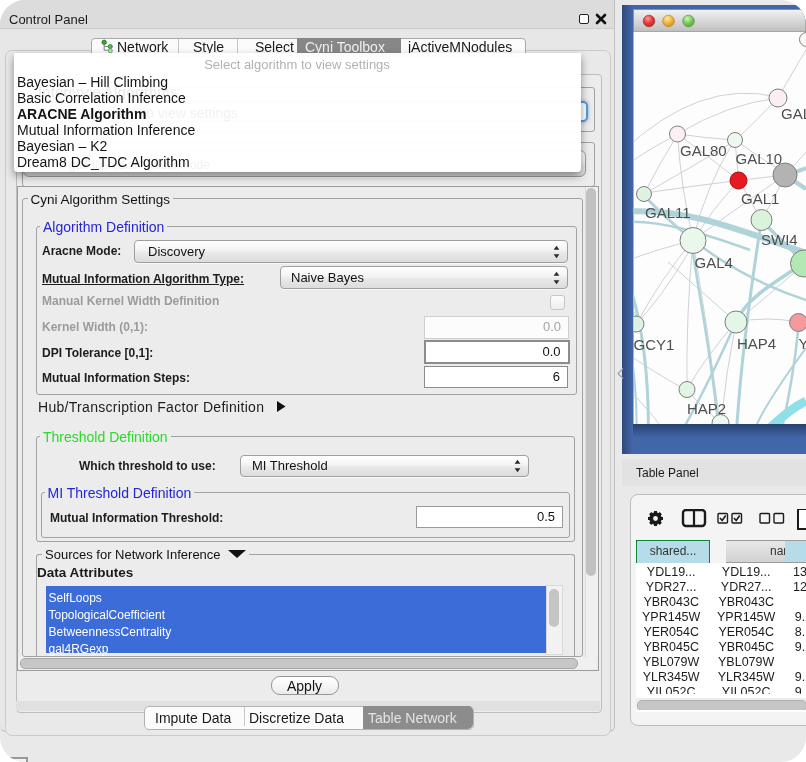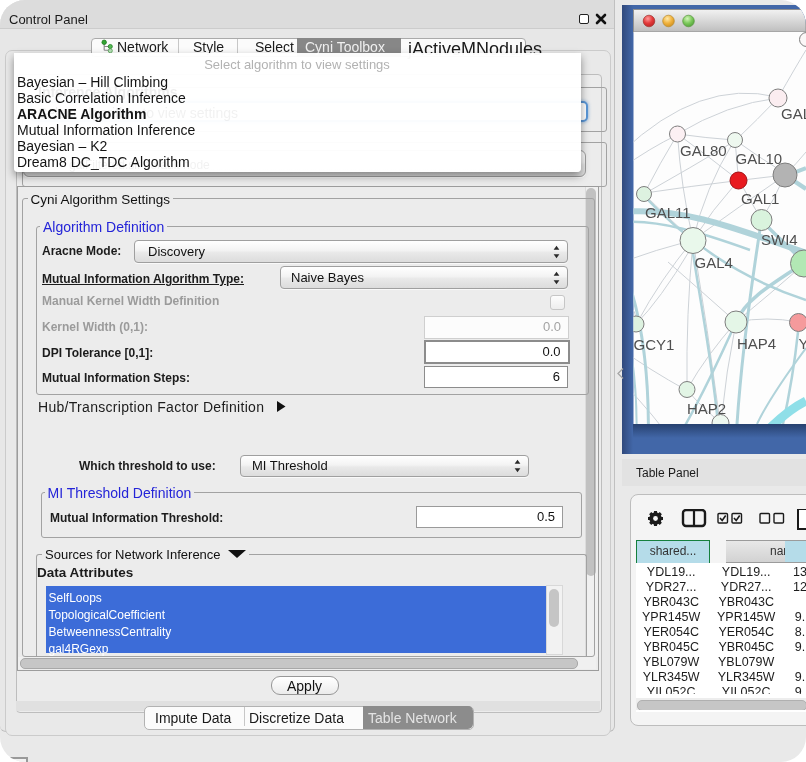--- a/index.html
+++ b/index.html
@@ -2,21 +2,21 @@
 <html><head>
 <meta charset="utf-8">
 <style>
   html,body{margin:0;padding:0;}
   #root{position:relative;width:806px;height:762px;background:#e9e9e9;
         font-family:"Liberation Sans",sans-serif;overflow:hidden;border-radius:25px;}
   .abs{position:absolute;}
   .b{font-weight:bold;}
   .lbl{position:absolute;font-size:12px;font-weight:bold;color:#1c1c1c;white-space:nowrap;}
   .dlbl{position:absolute;font-size:12px;font-weight:bold;color:#9b9b9b;white-space:nowrap;}
-  .grp{position:absolute;border:1px solid #a2a2a2;border-radius:3px;padding-left:12px;}
+  .grp{position:absolute;border:1px solid #a2a2a2;border-radius:3px;}
   .gt{position:absolute;top:-7px;font-size:14px;background:#ececec;padding:0 3px;white-space:nowrap;line-height:15px;}
   .combo{position:absolute;border:1px solid #9f9f9f;border-radius:4px;
          background:linear-gradient(#ffffff,#f3f3f3 45%,#e9e9e9 55%,#dcdcdc);
          box-shadow:0 1px 0 rgba(255,255,255,.7);}
   .combo .ct{position:absolute;font-size:13px;color:#111;top:50%;transform:translateY(-53%);white-space:nowrap;}
   .chev{position:absolute;right:7px;top:50%;transform:translateY(-50%);width:7px;height:15px;}
   .field{position:absolute;background:#fff;font-size:13px;color:#111;text-align:right;}
   .fv{position:absolute;right:7px;top:50%;transform:translateY(-52%);}
 </style>
 </head>
@@ -43,21 +43,21 @@
   <svg class="abs" style="left:99.5px;top:38.5px" width="14" height="15" viewBox="0 0 14 16">
     <path d="M4 4 L4 12 M4 8 L10 8 M4 12 L10 12" stroke="#8a8a8a" stroke-width="1.2" fill="none"></path>
     <circle cx="4" cy="3.5" r="2.4" fill="#33a433" stroke="#1c7a1c" stroke-width=".8"></circle>
     <circle cx="10.5" cy="8" r="2.2" fill="#55bb55" stroke="#1c7a1c" stroke-width=".8"></circle>
     <circle cx="10.5" cy="12.5" r="2.2" fill="#b6e0b6" stroke="#4a9a4a" stroke-width=".8"></circle>
   </svg>
   <div class="abs" style="left:117px;top:39px;font-size:14px;color:#1a1a1a;">Network</div>
   <div class="abs" style="left:193px;top:39px;font-size:14px;color:#1a1a1a;">Style</div>
   <div class="abs" style="left:255px;top:39px;font-size:14px;color:#1a1a1a;">Select</div>
   <div class="abs" style="left:305px;top:39px;font-size:14px;color:#f0f0f0;">Cyni Toolbox</div>
-  <div class="abs" style="left:408px;top:39px;font-size:18px;color:#1a1a1a;">jActiveMNodules</div>
+  <div class="abs" style="left:408px;top:39px;font-size:14px;color:#1a1a1a;">jActiveMNodules</div>
 
   <div class="abs" style="left:15.5px;top:74px;width:584px;height:637px;background:#ececec;
        border:1px solid #bdbdbd;border-radius:4px;"></div>
 
   <div class="grp" style="left:22px;top:87px;width:571px;height:43px;"></div>
   <div class="abs" style="left:30px;top:101px;width:554px;height:17px;background:#fff;border:2px solid #5a96d6;
        border-radius:5px;box-shadow:0 0 3px 1px rgba(90,150,214,.45);"></div>
   <div class="grp" style="left:22px;top:142px;width:571px;height:43px;"></div>
   <div class="combo" style="left:22.5px;top:150px;width:561px;height:25px;border-radius:6px;"></div>
 
@@ -112,20 +112,23 @@
   <div class="lbl" style="left:42px;top:370.5px;">Mutual Information Steps:</div>
   <div class="field" style="left:424px;top:366px;width:142px;height:20px;border:1.5px solid #8c8c8c;">
     <span class="fv">6</span>
     </div>
 
   <div class="abs" style="left:38px;top:399px;font-size:14px;letter-spacing:.3px;color:#1c1c1c;">Hub/Transcription Factor Definition</div>
   <svg class="abs" style="left:275px;top:400px" width="12" height="13" viewBox="0 0 12 13">
     <path d="M2 1 L10.5 6.5 L2 12 Z" fill="#111"></path>
     </svg>
 
+  <div class="grp" style="left:36px;top:435.5px;width:537px;height:104px;">
+    <span class="gt" style="left:3px;color:#2bd82b;">Threshold Definition</span>
+  </div>
 
   <div class="lbl" style="left:79px;top:458.5px;">Which threshold to use:</div>
   <div class="combo" style="left:240px;top:454.5px;width:287px;height:20.5px;">
     <span class="ct" style="left:11px;">MI Threshold</span>
     <svg class="chev" viewBox="0 0 9 17">
         <path d="M4.5 0.5 L8.2 5.6 L0.8 5.6 Z" fill="#2a2a2a"></path>
         <path d="M4.5 16.5 L8.2 11.4 L0.8 11.4 Z" fill="#2a2a2a"></path>
       </svg>
   </div>
 

